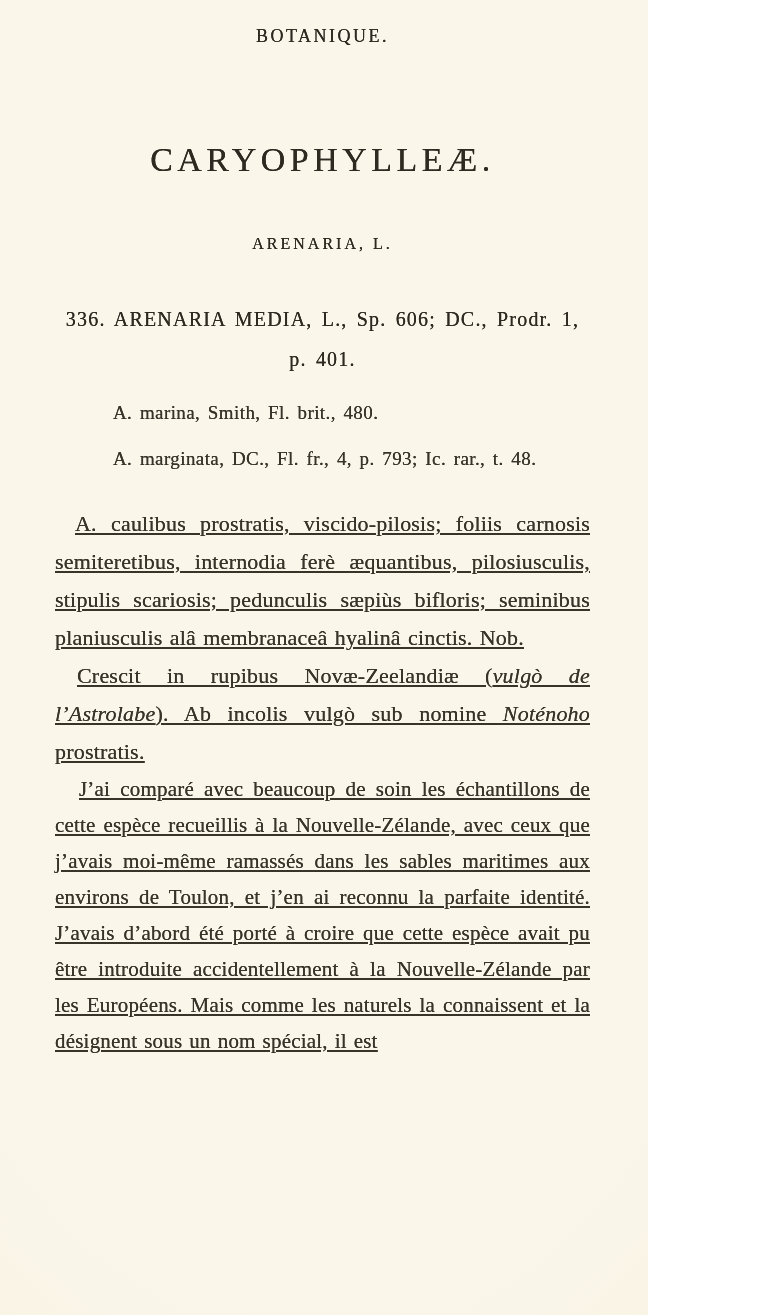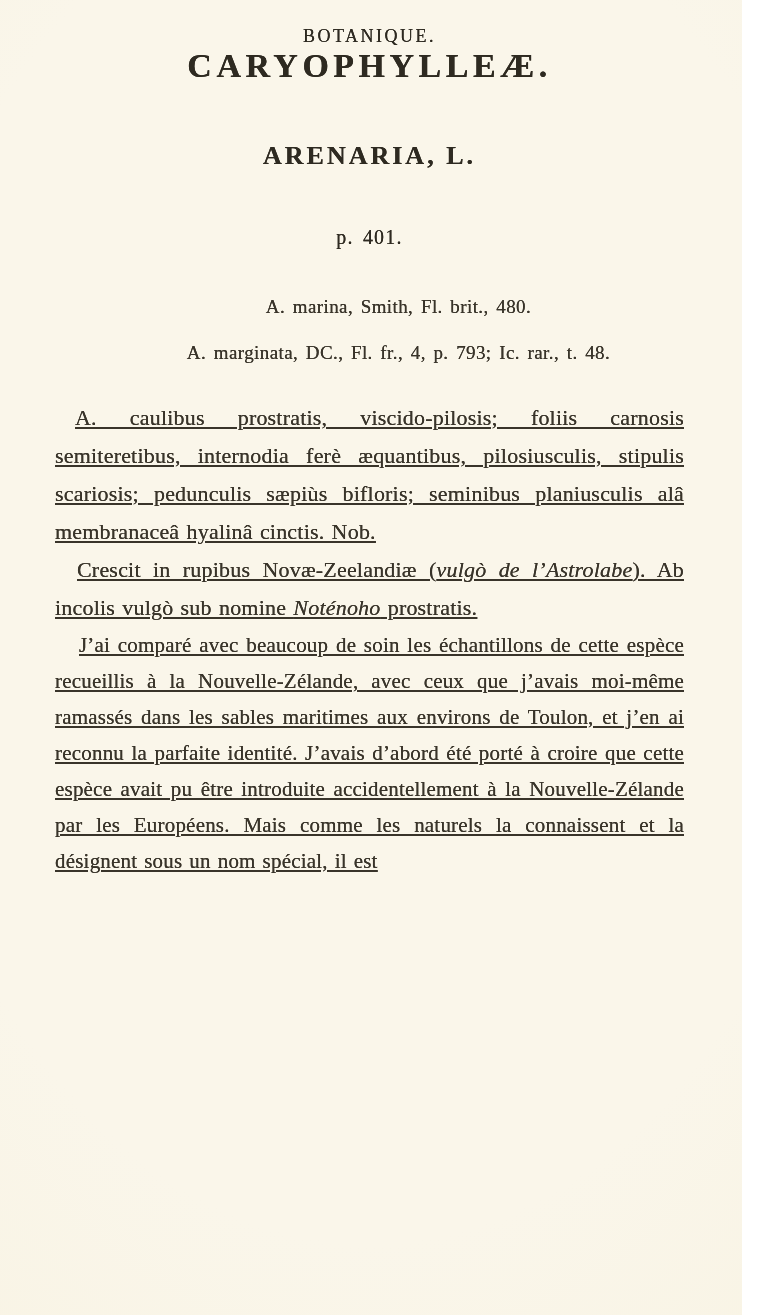--- a/index.html
+++ b/index.html
@@ -7,21 +7,21 @@
     --ink: #39342a;
     --ink-strong: #2e2a21;
   }
   * { margin: 0; padding: 0; box-sizing: border-box; }
   html, body { width: 770px; }
   body {
     font-family: "Liberation Serif", "DejaVu Serif", serif;
     color: var(--ink);
   }
   .page {
-    width: 742px;
+    width: 648px;
     height: 1315px;
     padding: 20px 58px 30px 55px;
     background:
       radial-gradient(130% 105% at 50% 42%, #faf6ea 50%, var(--paper) 78%, #eee7d2 96%, #e8dfc6 100%);
     overflow: hidden;
     text-shadow: 0 0 0.3px currentColor;
   }
 
   
   .running-head {
@@ -31,50 +31,51 @@
     font-size: 18px;
     letter-spacing: 2.5px;
     color: var(--ink-strong);
     margin-top: 6px;
   }
   .rh-title { text-align: center; }
   .rh-page { text-align: right; letter-spacing: 2px; font-size: 18px; }
 
   
   .family {
+    margin-top: 94px;
     text-align: center;
     font-size: 34px;
-    font-weight: 700;
+    font-weight: 400;
     letter-spacing: 4.5px;
     color: var(--ink-strong);
   }
 
   
   .genus {
     margin-top: 56px;
     text-align: center;
-    font-size: 26px;
-    font-weight: 700;
+    font-size: 16px;
+    font-weight: 400;
     letter-spacing: 3px;
     color: var(--ink-strong);
   }
 
   
   .species-heading {
     margin-top: 46px;
     text-align: center;
     font-size: 20px;
     line-height: 40px;
     letter-spacing: 1.2px;
     word-spacing: 3px;
     color: var(--ink-strong);
   }
 
   
-  .synonyms { margin-top: 38px; text-align: center; }
+  .synonyms { margin-top: 22px; }
   .syn {
     margin: 0 0 22px 58px;
     font-size: 19px;
     line-height: 24px;
     letter-spacing: 0.4px;
     word-spacing: 2.5px;
   }
 
   
   .body-par {
@@ -112,20 +113,21 @@
   <div class="running-head">
     <span class="rh-left"></span>
     <span class="rh-title">BOTANIQUE.</span>
   </div>
 
   <h1 class="family">CARYOPHYLLEÆ.</h1>
 
   <h2 class="genus">ARENARIA, L.</h2>
 
   <div class="species-heading">
+    <div>336. ARENARIA MEDIA, L., Sp. 606; DC., Prodr. 1,</div>
     <div>p. 401.</div>
   </div>
 
   <div class="synonyms">
     <p class="syn">A. marina, Smith, Fl. brit., 480.</p>
     <p class="syn">A. marginata, DC., Fl. fr., 4, p. 793; Ic. rar., t. 48.</p>
   </div>
 
   <p class="body-par description">A. caulibus prostratis, viscido-pilosis; foliis carnosis semiteretibus, internodia ferè æquantibus, pilosiusculis, stipulis scariosis; pedunculis sæpiùs bifloris; seminibus planiusculis alâ membranaceâ hyalinâ cinctis. Nob.</p>
 

